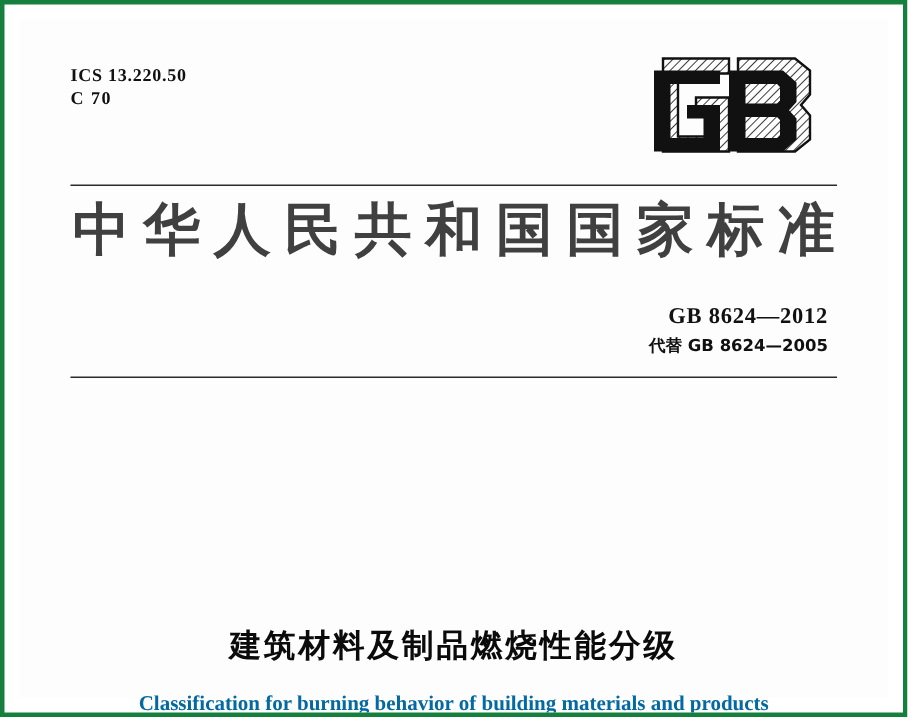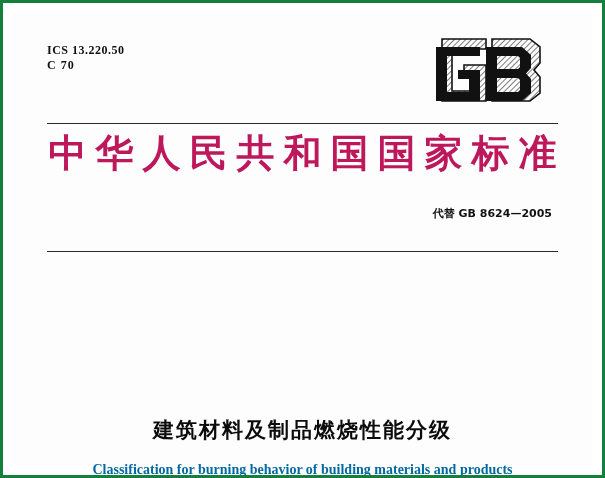--- a/index.html
+++ b/index.html
@@ -57,21 +57,21 @@
   .cn-title {
     position: absolute;
     left: 0;
     right: 0;
     top: 115px;
     text-align: center;
     font-family: "DejaVu Sans", sans-serif;
     font-size: 38px;
     font-weight: bold;
     letter-spacing: 9px;
-    color: #be185d;
+    color: #404040;
     text-indent: 9px;
     white-space: nowrap;
   }
   
   .std-num {
     position: absolute;
     right: 40px;
     top: 190px;
     text-align: right;
     color: #111;
@@ -162,20 +162,21 @@
                    M67 43 L67 57 L88 57 L90 55 L90 45 L88 43 Z" fill-rule="evenodd"></path>
         </g>
       </svg>
     </div>
 
     <div class="cn-title">中华人民共和国国家标准</div>
 
     <div class="rule rule-top"></div>
 
     <div class="std-num">
+      <div class="main">GB 8624—2012</div>
       <div class="sub">代替 GB 8624—2005</div>
     </div>
 
     <div class="rule rule-bottom"></div>
 
     <div class="doc-title-cn">建筑材料及制品燃烧性能分级</div>
     <div class="doc-title-en">Classification for burning behavior of building materials and products</div>
 
   </div>
 </div>

